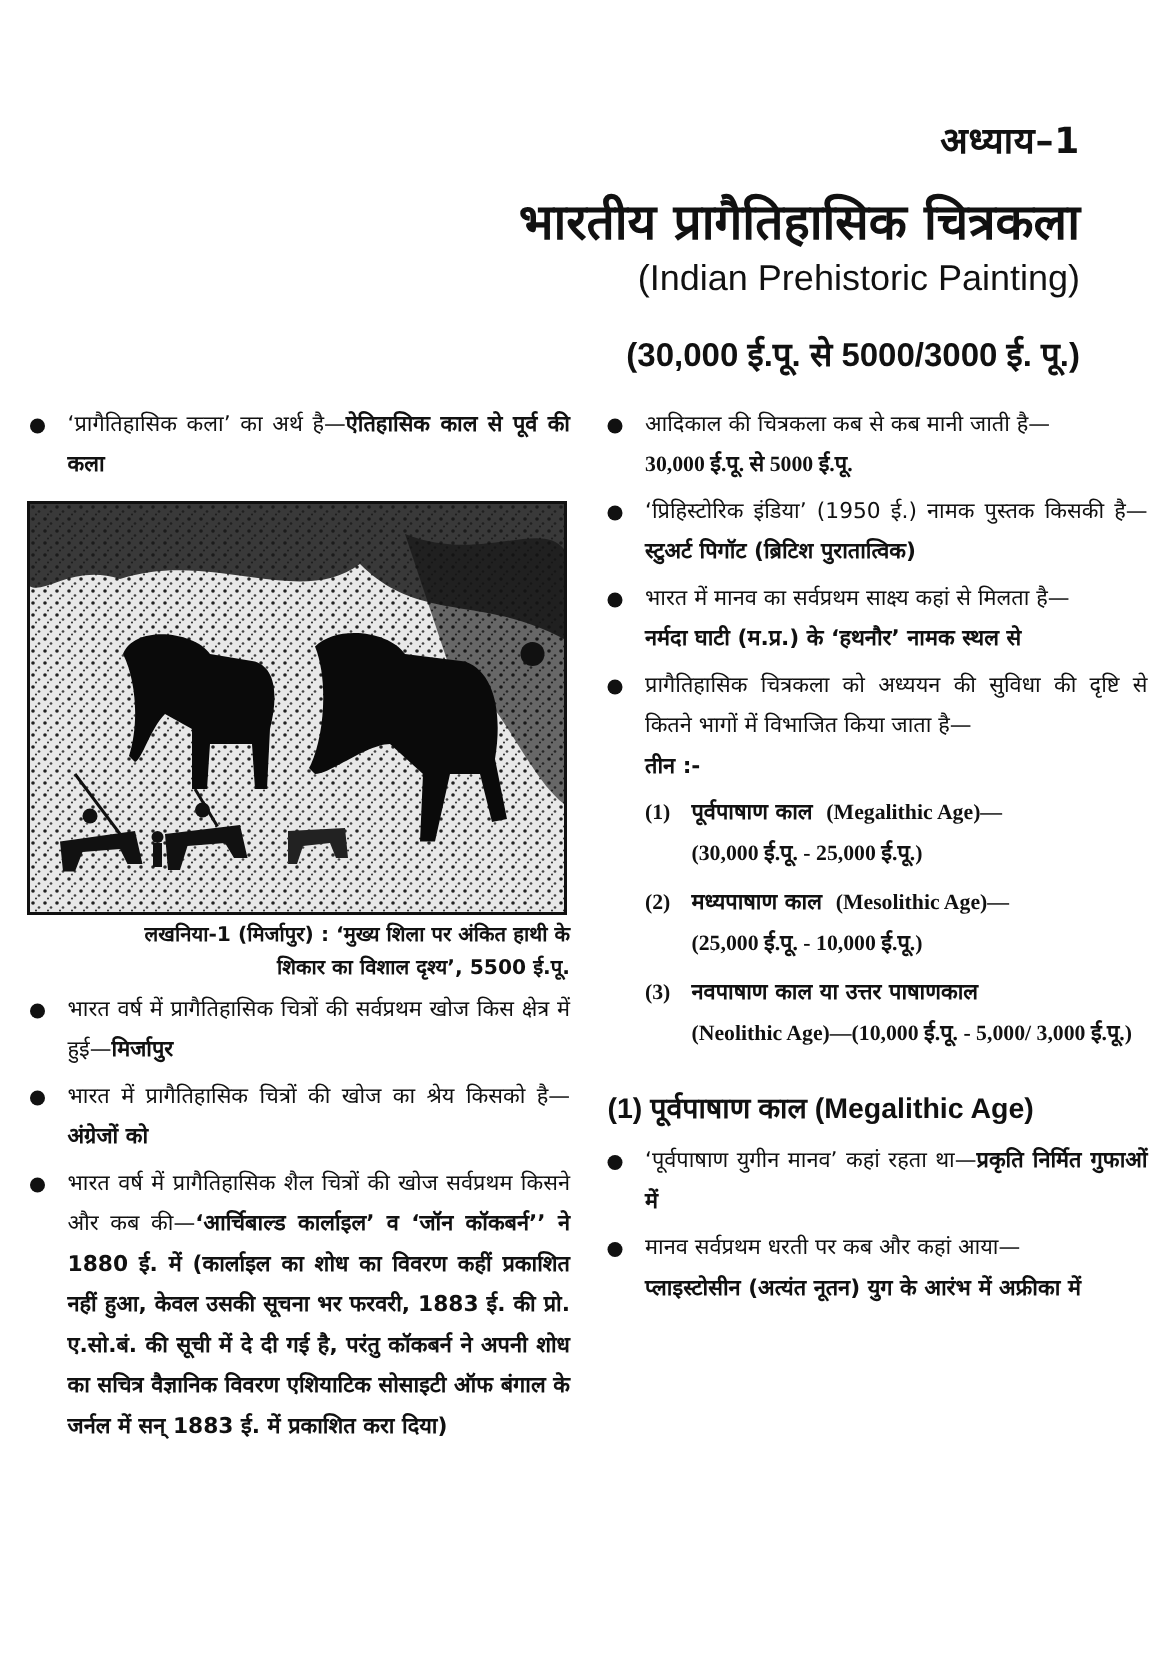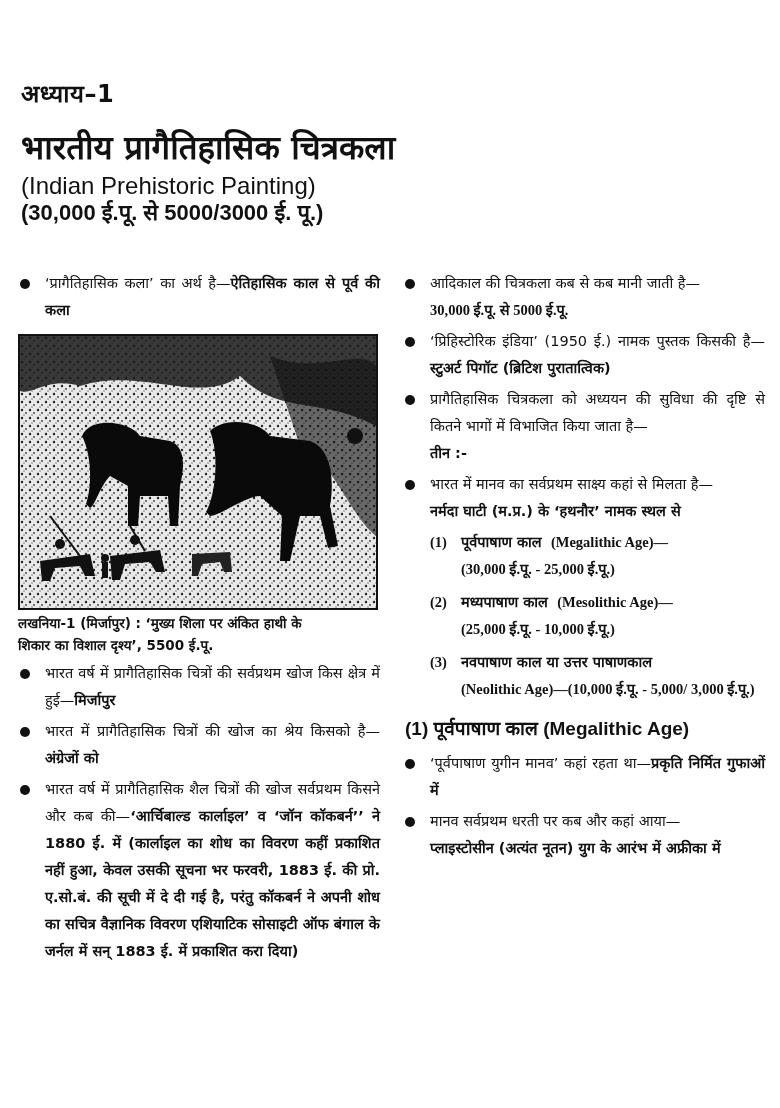--- a/index.html
+++ b/index.html
@@ -1,40 +1,40 @@
 <!DOCTYPE html>
 <html><head>
 <meta charset="utf-8">
 <style>
   html, body { margin: 0; padding: 0; background: #ffffff; }
   body { width: 780px; height: 1108px; position: relative; overflow: hidden; color: #111; font-family: "DejaVu Sans", "Liberation Sans", sans-serif; }
   .abs { position: absolute; }
-  .center { left: 0; width: 720px; text-align: left; margin-left: 21px; }
+  .center { left: 0; width: 720px; text-align: right; }
   .chapter { top: 76px; font-size: 24px; font-weight: bold; letter-spacing: 0.5px; }
   .title { top: 124px; font-size: 33px; font-weight: bold; }
   .subtitle { top: 172px; font-size: 24px; font-weight: normal; font-family: "Liberation Sans", sans-serif; }
-  .range { top: 196px; font-size: 22px; font-weight: bold; font-family: "Liberation Sans", "DejaVu Sans", sans-serif; }
+  .range { top: 220px; font-size: 22px; font-weight: bold; font-family: "Liberation Sans", "DejaVu Sans", sans-serif; }
 
   .col { position: absolute; font-size: 14.5px; line-height: 27px; }
   .col-left { left: 18px; width: 362px; top: 270px; }
   .col-right { left: 403px; width: 362px; top: 270px; }
 
   .bullet { position: relative; padding-left: 27px; text-align: justify; margin-bottom: 4px; }
   .bullet .dot { position: absolute; left: 2px; top: 9px; width: 10px; height: 10px; border-radius: 50%; background: #111; }
   .bullet b { font-weight: bold; }
 
   .figure { position: relative; width: 360px; height: 276px; margin: 10px 0 2px 0; border: 2px solid #111; box-sizing: border-box; background: #dcdcdc; overflow: hidden; }
-  .caption { font-size: 13.5px; font-weight: bold; text-align: left; line-height: 22px; margin-bottom: 4px; }
+  .caption { font-size: 13.5px; font-weight: bold; text-align: right; line-height: 22px; margin-bottom: 4px; }
 
   .sub { position: relative; padding-left: 58px; margin-bottom: 6px; }
   .sub .num { position: absolute; left: 27px; top: 0; font-weight: bold; font-family: "Liberation Serif", serif; }
   .sub b { font-weight: bold; }
   .serif { font-family: "Liberation Serif", serif; font-weight: bold; }
 
-  .section-h { font-size: 19px; font-weight: bold; margin: 12px 0 8px 2px; font-family: "Liberation Sans", "DejaVu Sans", sans-serif; }
+  .section-h { font-size: 19px; font-weight: bold; margin: 23px 0 8px 2px; font-family: "Liberation Sans", "DejaVu Sans", sans-serif; }
 </style>
 </head>
 <body>
 
 <div class="abs center chapter">अध्याय–1</div>
 <div class="abs center title">भारतीय प्रागैतिहासिक चित्रकला</div>
 <div class="abs center subtitle">(Indian Prehistoric Painting)</div>
 <div class="abs center range">(30,000 ई.पू. से 5000/3000 ई. पू.)</div>
 
 <div class="col col-left">
@@ -96,25 +96,25 @@
   <div class="bullet">
     <span class="dot"></span>
     <span>आदिकाल की चित्रकला कब से कब मानी जाती है—</span><br><b class="serif">30,000 ई.पू. से 5000 ई.पू.</b>
   </div>
   <div class="bullet">
     <span class="dot"></span>
     <span>‘प्रिहिस्टोरिक इंडिया’ (1950 ई.) नामक पुस्तक किसकी है—</span><b>स्टुअर्ट पिगॉट (ब्रिटिश पुरातात्विक)</b>
   </div>
   <div class="bullet">
     <span class="dot"></span>
-    <span>प्रागैतिहासिक चित्रकला को अध्ययन की सुविधा की दृष्टि से कितने भागों में विभाजित किया जाता है—</span><br><b>तीन :-</b>
+    <span>भारत में मानव का सर्वप्रथम साक्ष्य कहां से मिलता है—</span><br><b>नर्मदा घाटी (म.प्र.) के ‘हथनौर’ नामक स्थल से</b>
   </div>
   <div class="bullet">
     <span class="dot"></span>
-    <span>भारत में मानव का सर्वप्रथम साक्ष्य कहां से मिलता है—</span><br><b>नर्मदा घाटी (म.प्र.) के ‘हथनौर’ नामक स्थल से</b>
+    <span>प्रागैतिहासिक चित्रकला को अध्ययन की सुविधा की दृष्टि से कितने भागों में विभाजित किया जाता है—</span><br><b>तीन :-</b>
   </div>
 
   <div class="sub">
     <span class="num">(1)</span>
     <b>पूर्वपाषाण काल</b>&nbsp;&nbsp;<span class="serif">(Megalithic Age)—</span><br>
     <span class="serif">(30,000 ई.पू. - 25,000 ई.पू.)</span>
   </div>
   <div class="sub">
     <span class="num">(2)</span>
     <b>मध्यपाषाण काल</b>&nbsp;&nbsp;<span class="serif">(Mesolithic Age)—</span><br>

